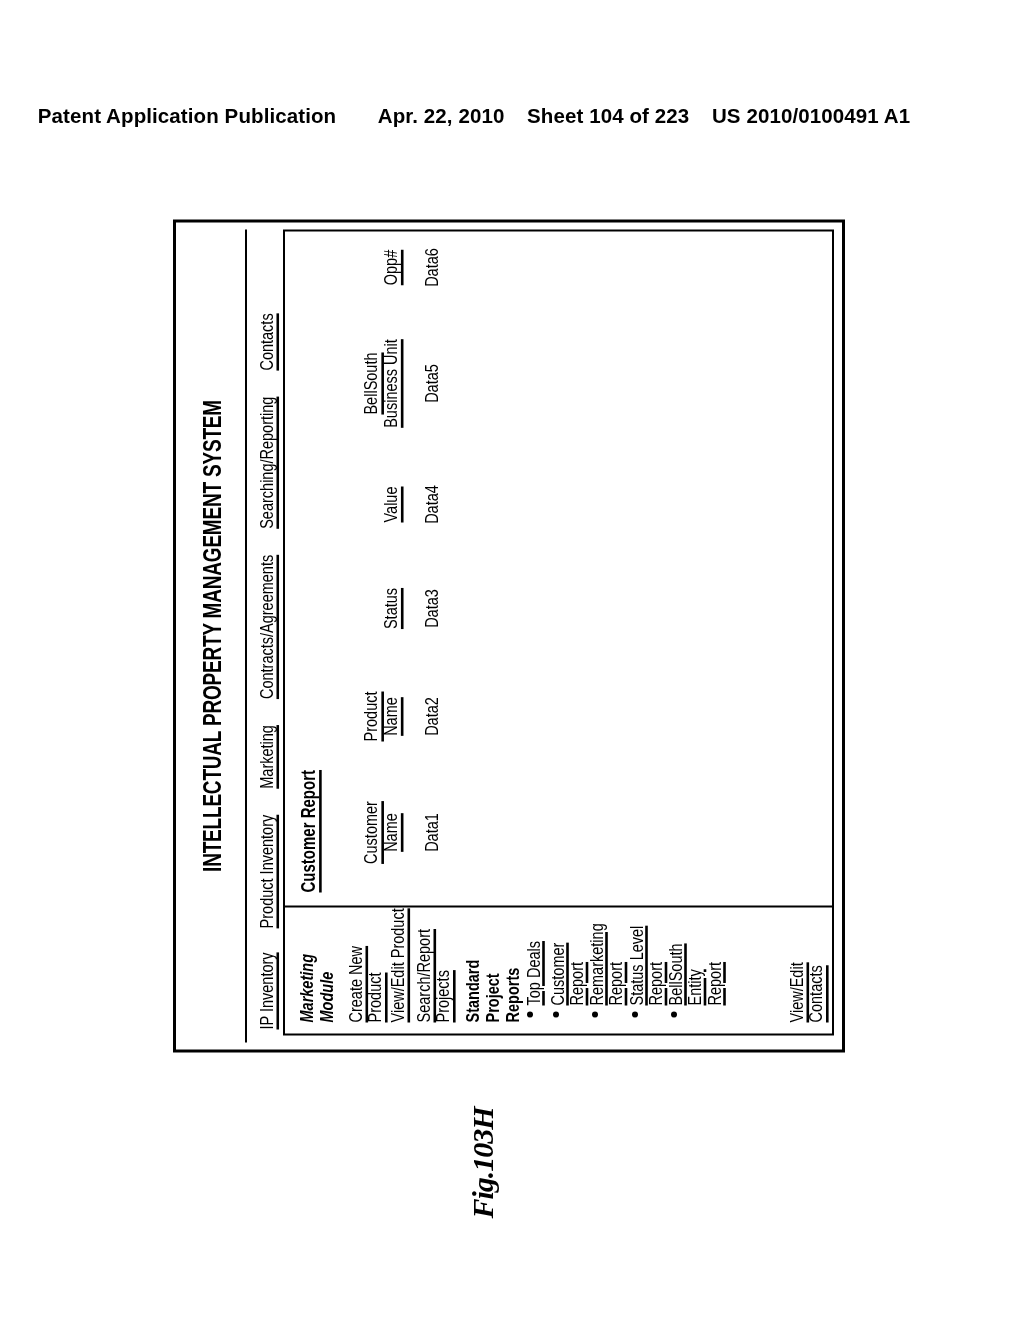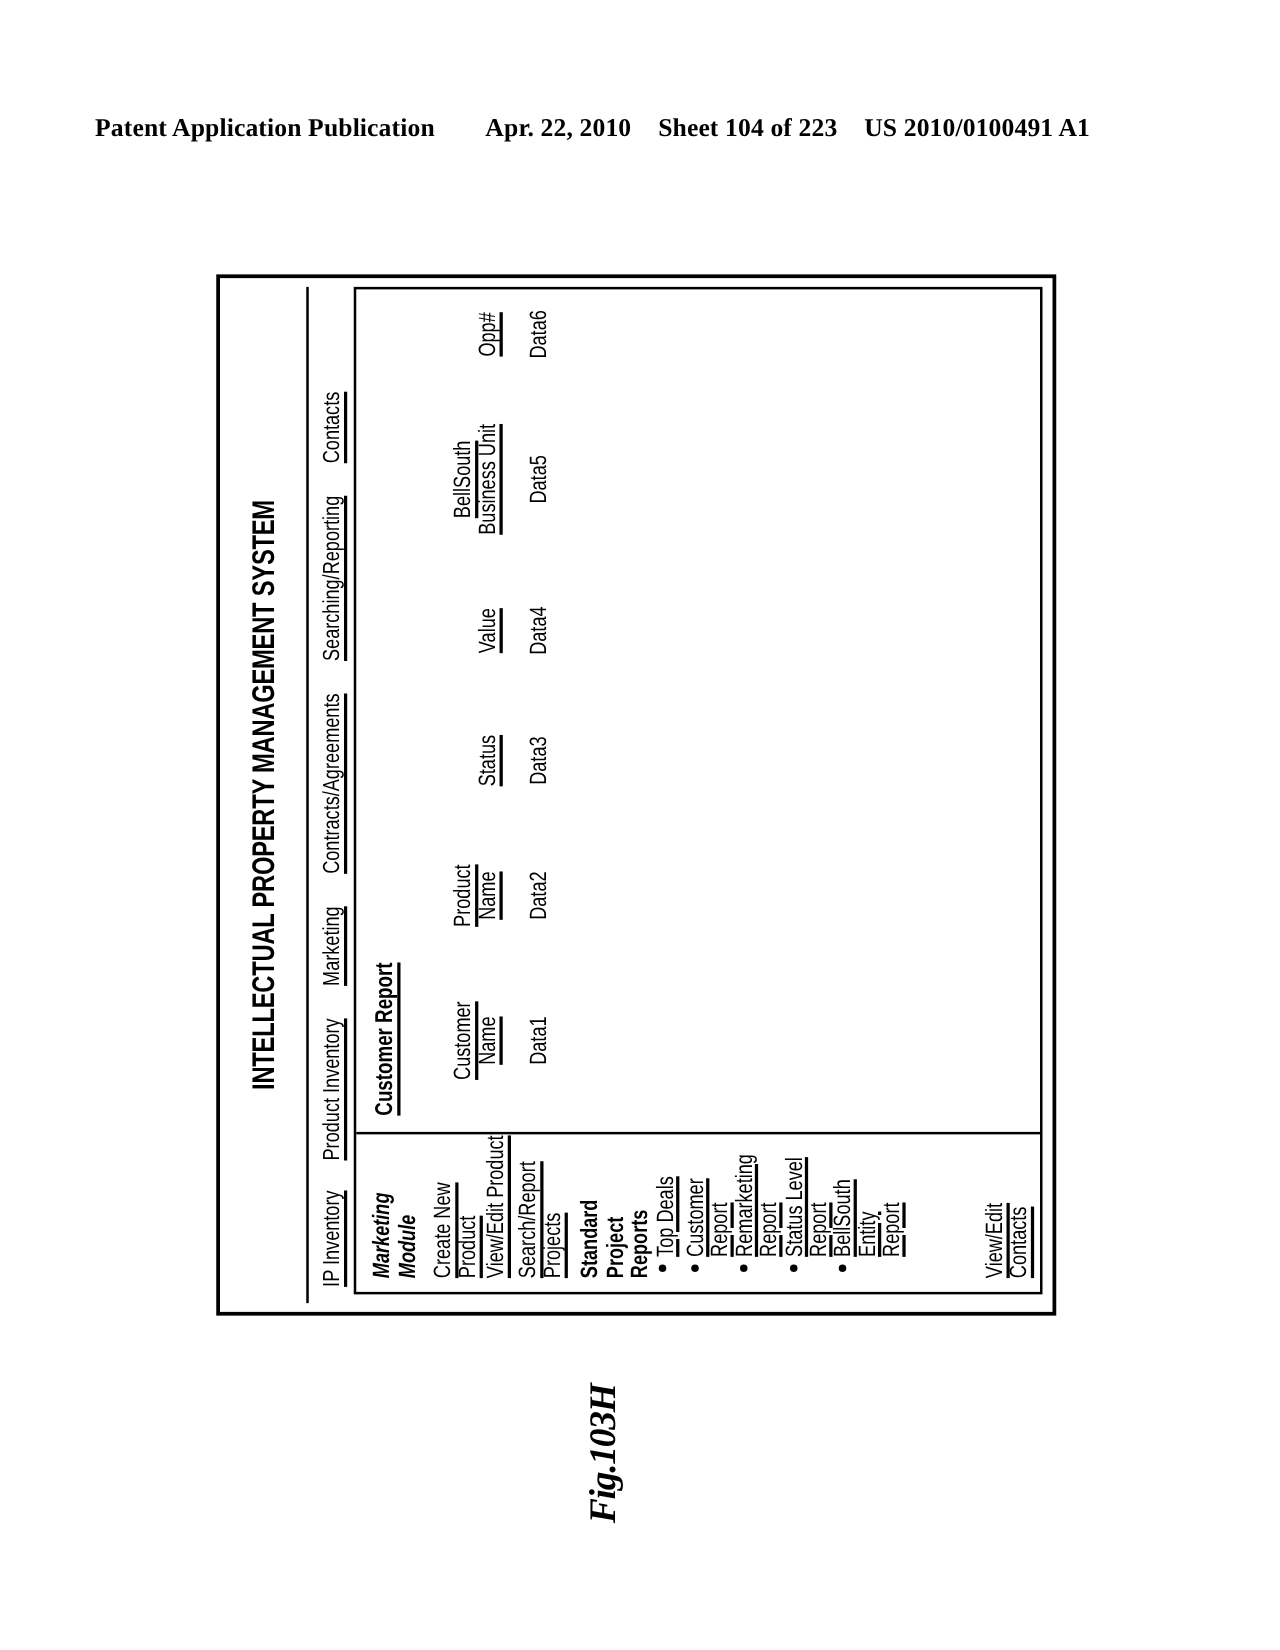--- a/index.html
+++ b/index.html
@@ -13,25 +13,25 @@
     height: 1320px;
     position: relative;
     font-family: "Liberation Sans", sans-serif;
     color: #000000;
     overflow: hidden;
   }
 
   
   .pub-header {
     position: absolute;
-    top: 92px;
+    top: 104px;
     left: 0;
     width: 948px;
     text-align: center;
-    font-family: Liberation Serif, serif;
+    font-family: Liberation Sans, sans-serif;
     font-weight: bold;
     font-size: 20.5px;
     letter-spacing: 0.1px;
     white-space: nowrap;
   }
   .pub-header .seg { display: inline-block; }
   .pub-header .gap-lg { display: inline-block; width: 30px; }
   .pub-header .gap-sm { display: inline-block; width: 11px; }
 
   

